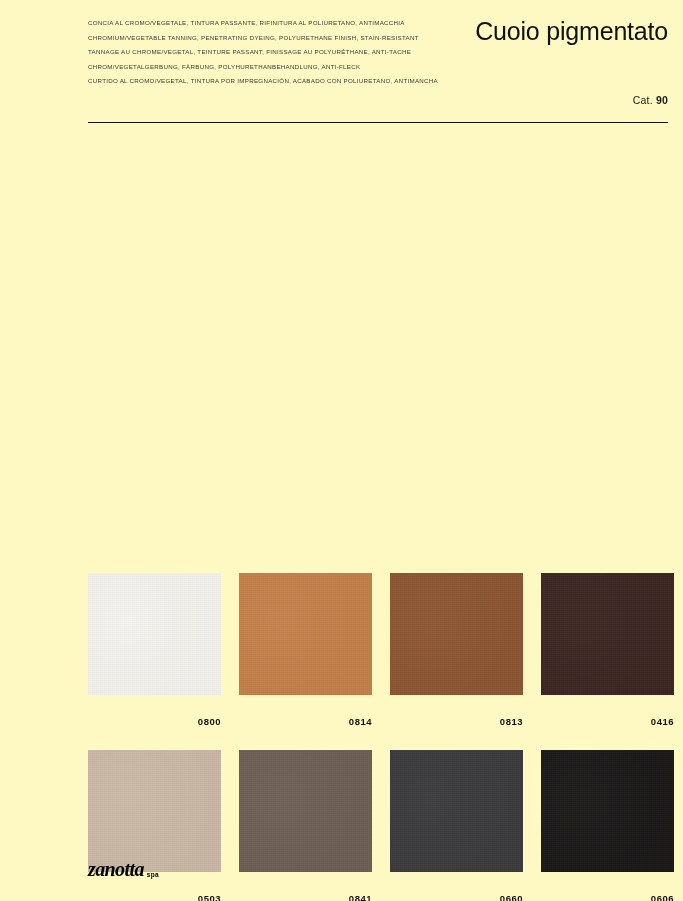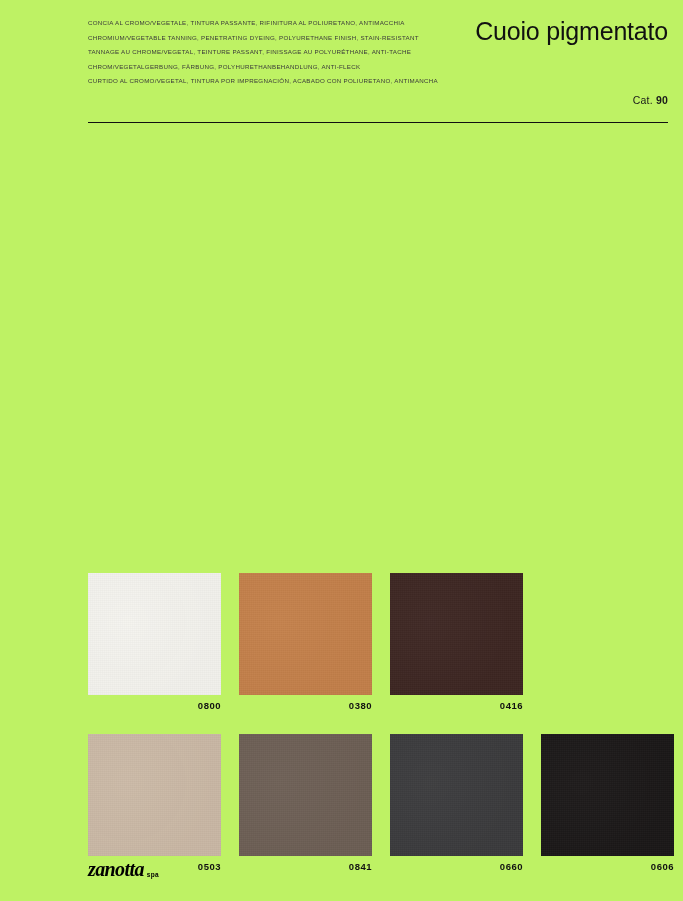--- a/index.html
+++ b/index.html
@@ -11,21 +11,21 @@
     width: 683px;
     height: 901px;
     position: relative;
     font-family: "Liberation Sans", sans-serif;
     overflow: hidden;
   }
 
   .page {
     position: absolute;
     inset: 0;
-    background: #bef264;
+    background: #fef9c3;
   }
 
   
   .header {
     position: absolute;
     left: 88px;
     top: 16px;
     right: 15px;
     height: 100px;
   }
@@ -117,21 +117,21 @@
     inset: 0;
     opacity: 0.30;
     background-image:
       repeating-linear-gradient(0deg, rgba(0,0,0,0.05) 0px, rgba(0,0,0,0.05) 1px, rgba(255,255,255,0.05) 1px, rgba(255,255,255,0.05) 2px),
       repeating-linear-gradient(90deg, rgba(0,0,0,0.04) 0px, rgba(0,0,0,0.04) 1px, rgba(255,255,255,0.04) 1px, rgba(255,255,255,0.04) 2px),
       radial-gradient(circle at 30% 40%, rgba(255,255,255,0.07) 0%, rgba(0,0,0,0.05) 70%);
     pointer-events: none;
   }
 
   .swatch-label {
-    margin-top: 5px;
+    margin-top: 21px;
     text-align: right;
     font-size: 9.5px;
     font-weight: bold;
     color: #111111;
     letter-spacing: 0.5px;
     line-height: 12px;
   }
 
   
   .footer {
@@ -192,21 +192,25 @@
 
   <div class="swatch-grid">
 
     <div class="swatch-row">
       <div class="swatch-cell">
         <div class="swatch-chip" style="background-color: rgb(244, 243, 238);"></div>
         <div class="swatch-label">0800</div>
       </div>
       <div class="swatch-cell">
         <div class="swatch-chip" style="background-color: rgb(196, 128, 74);"></div>
-        <div class="swatch-label">0380</div>
+        <div class="swatch-label">0814</div>
+      </div>
+      <div class="swatch-cell">
+        <div class="swatch-chip" style="background-color: rgb(140, 86, 50);"></div>
+        <div class="swatch-label">0813</div>
       </div>
       <div class="swatch-cell">
         <div class="swatch-chip" style="background-color: rgb(61, 38, 34);"></div>
         <div class="swatch-label">0416</div>
       </div>
     </div>
 
     <div class="swatch-row">
       <div class="swatch-cell">
         <div class="swatch-chip" style="background-color: rgb(203, 185, 166);"></div>

